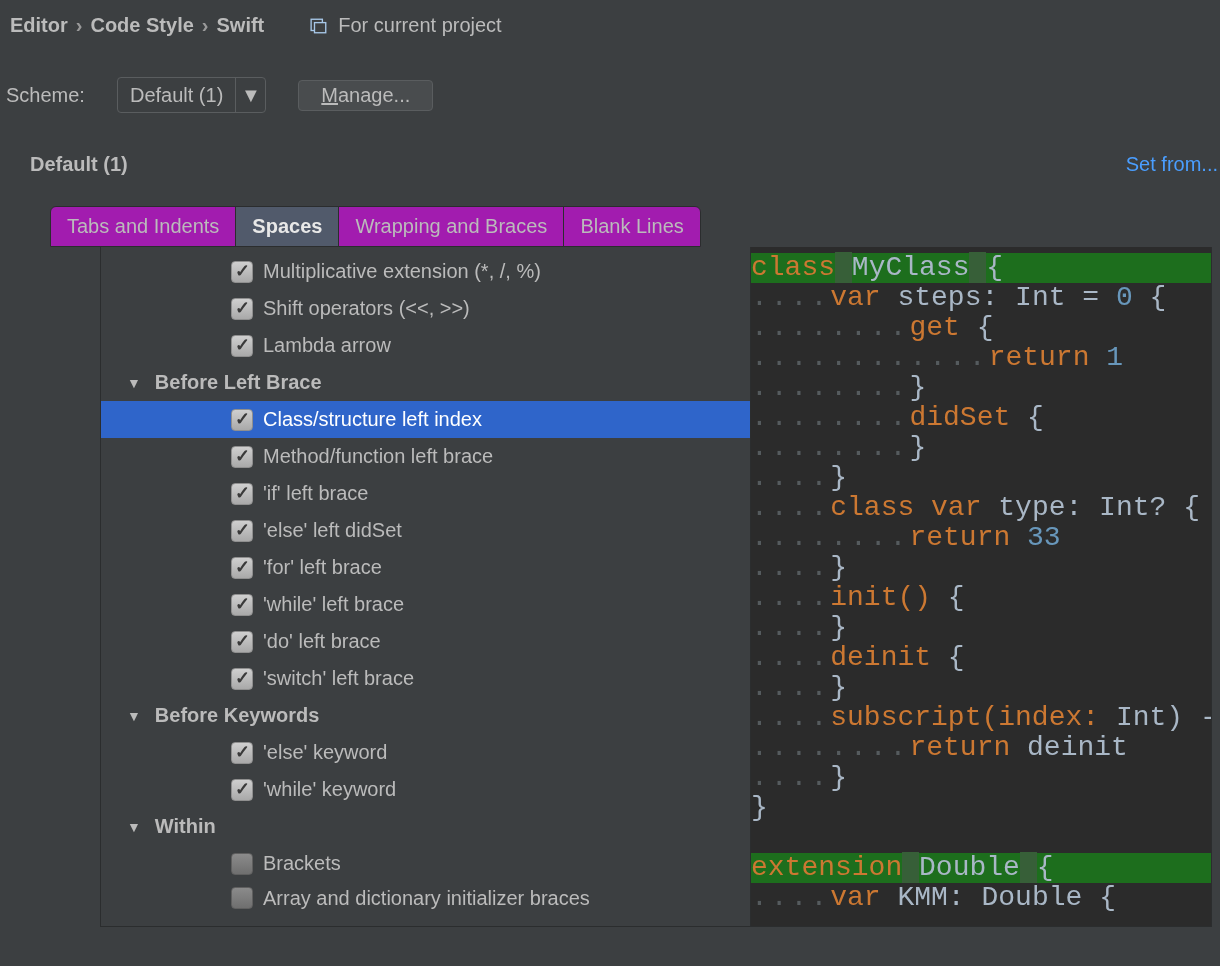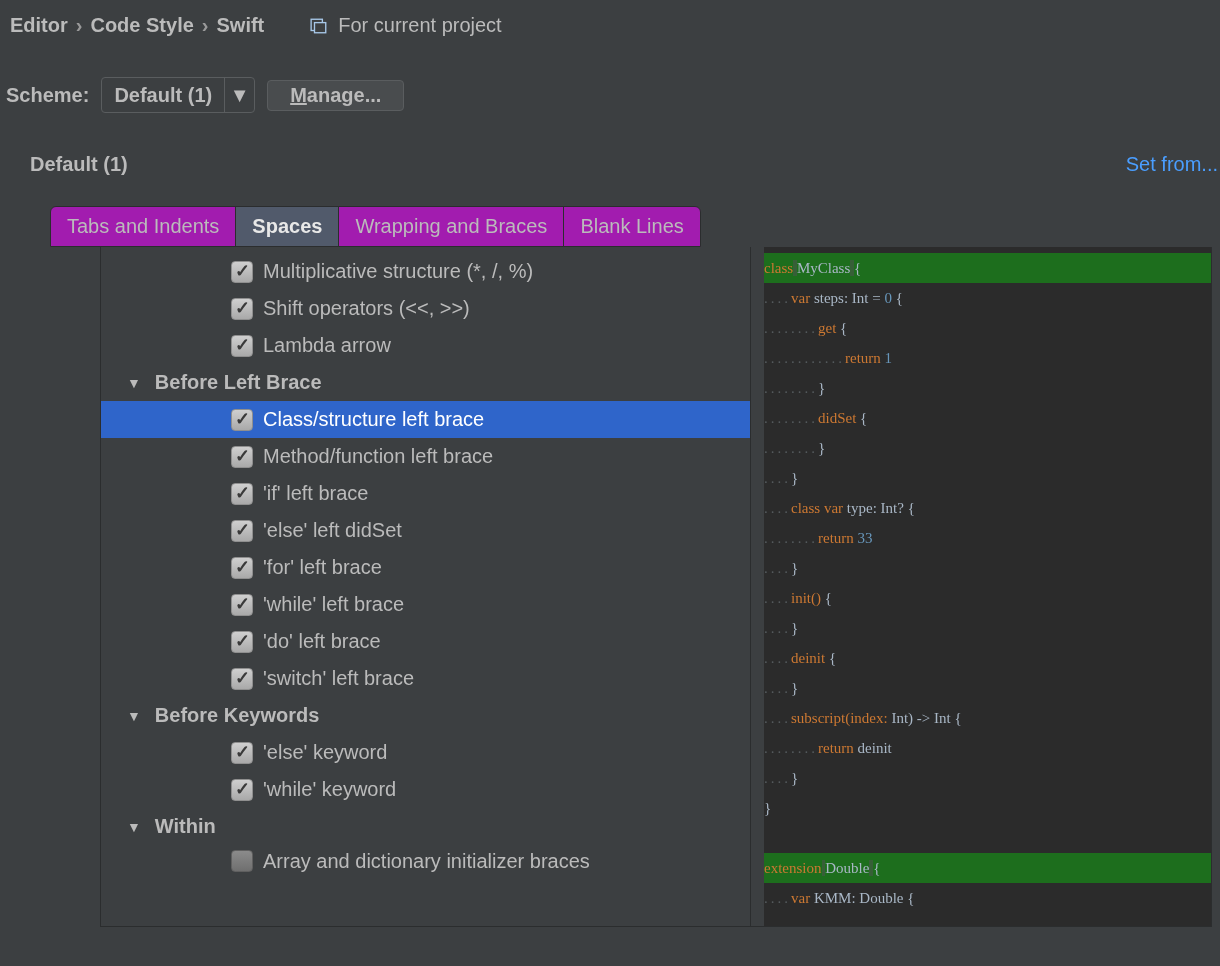--- a/index.html
+++ b/index.html
@@ -25,23 +25,22 @@
   .bc-sep { color:#999; font-weight:700; padding:0 2px; }
   .scope-icon {
     width: 18px; height:18px; display:inline-block;
     margin-left: 40px;
     position: relative;
   }
   .scope-icon svg { width:18px; height:18px; }
   .scope-text { color:#bbbbbb; margin-left: 4px; }
   
   .scheme-row {
-    display:flex; align-items:center; gap: 12px;
+    display:flex; align-items:center; gap: 32px;
     padding: 40px 6px 0 6px;
-    font-weight: bold;
   }
   .scheme-label { color:#bbbbbb; }
   .scheme-select {
     display:flex; align-items:center;
     border:1px solid #5a5d5f; border-radius:4px;
     height: 36px;
     background:#3c3f41;
   }
   .scheme-select .val { padding: 0 12px; color:#bbbbbb; }
   .scheme-select .arrow {
@@ -121,25 +120,24 @@
     content:"✓";
     position:absolute; left:3px; top:-2px;
     font-size:18px; font-weight:700; color:#3a3a3a;
   }
   .checkbox.unchecked { background:linear-gradient(#8b8b8b,#6f6f6f); border-color:#5f5f5f; }
   
   .code-panel {
     flex:1;
     background:#2b2b2b;
     overflow:hidden;
-    font-family: Liberation Serif, serif;
-    font-size: 15px;
+    font-family: Liberation Mono, monospace;
+    font-size: 28px;
     line-height: 30px;
     position:relative;
-    margin-left:13px;
   }
   .code-line {
     white-space: pre;
     color:#a9b7c6;
     padding: 0;
   }
   .code-line .kw { color:#cc7832; }
   .code-line .typ { color:#a9b7c6; }
   .code-line .num { color:#6897bb; }
   .code-line .id { color:#a9b7c6; }
@@ -189,38 +187,38 @@
     <div class="tab active">Spaces</div>
     <div class="tab">Wrapping and Braces</div>
     <div class="tab">Blank Lines</div>
   </div>
 
   <div class="panels">
 
     <div class="tree-panel">
       <div class="tree-row item">
         <span class="checkbox checked"></span>
-        <span class="label">Multiplicative structure (*, /, %)</span>
+        <span class="label">Multiplicative extension (*, /, %)</span>
       </div>
       <div class="tree-row item">
         <span class="checkbox checked"></span>
         <span class="label">Shift operators (&lt;&lt;, &gt;&gt;)</span>
       </div>
       <div class="tree-row item">
         <span class="checkbox checked"></span>
         <span class="label">Lambda arrow</span>
       </div>
 
       <div class="tree-row group">
         <span class="disclose">▼</span>
         <span>Before Left Brace</span>
       </div>
       <div class="tree-row item selected">
         <span class="checkbox checked"></span>
-        <span class="label">Class/structure left brace</span>
+        <span class="label">Class/structure left index</span>
       </div>
       <div class="tree-row item">
         <span class="checkbox checked"></span>
         <span class="label">Method/function left brace</span>
       </div>
       <div class="tree-row item">
         <span class="checkbox checked"></span>
         <span class="label">'if' left brace</span>
       </div>
       <div class="tree-row item">
@@ -253,20 +251,24 @@
         <span class="label">'else' keyword</span>
       </div>
       <div class="tree-row item">
         <span class="checkbox checked"></span>
         <span class="label">'while' keyword</span>
       </div>
 
       <div class="tree-row group">
         <span class="disclose">▼</span>
         <span>Within</span>
+      </div>
+      <div class="tree-row item">
+        <span class="checkbox unchecked"></span>
+        <span class="label">Brackets</span>
       </div>
       <div class="tree-row item" style="height:32px; overflow:hidden;">
         <span class="checkbox unchecked"></span>
         <span class="label">Array and dictionary initializer braces</span>
       </div>
     </div>
 
     <div class="code-panel">
       <div class="inner">
       <div class="code-line hl"><span class="kw">class</span><span class="bg-space"> </span><span class="typ">MyClass</span><span class="bg-space"> </span><span>{</span></div>

